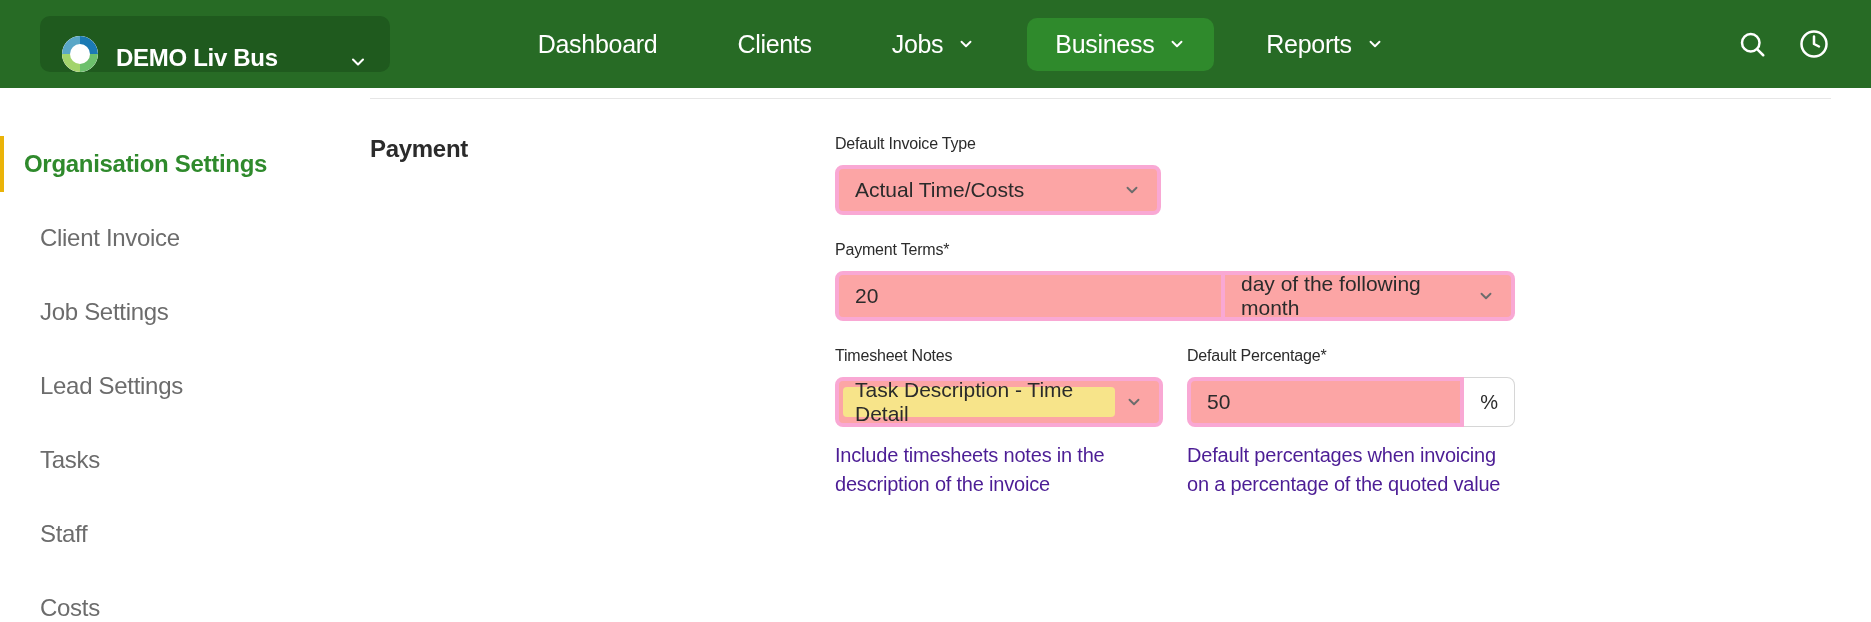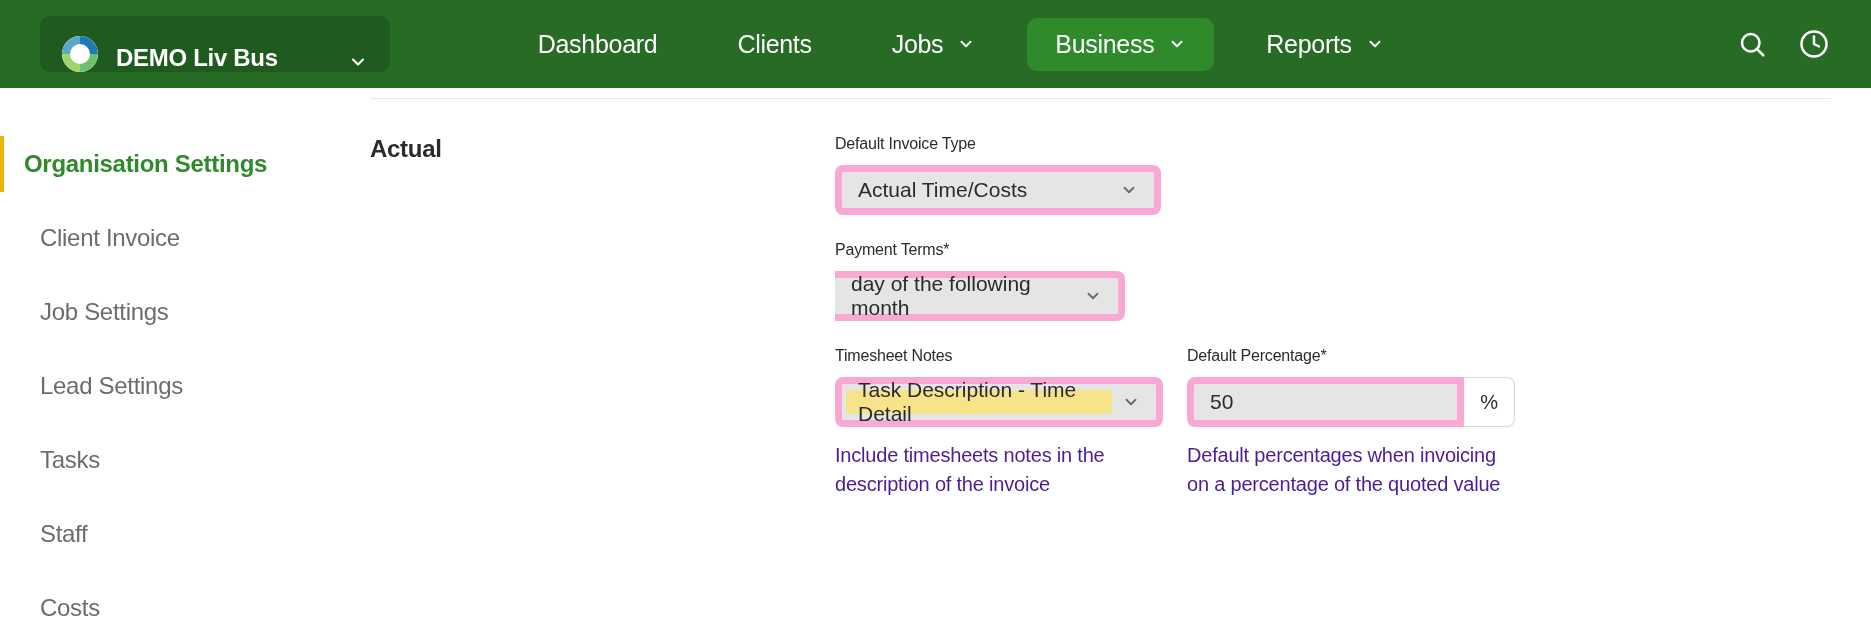--- a/index.html
+++ b/index.html
@@ -23,21 +23,21 @@
   .sidebar { width:370px; padding-top:38px; }
   .side-item { font-size:24px; color:#6c6c6c; padding:14px 0 14px 40px; cursor:pointer; margin-bottom:18px; letter-spacing:-0.3px; font-weight:500;}
   .side-item.active { color:#2f8a2c; font-weight:700; border-left:4px solid #eab308; padding-left:20px; }
   .main { flex:1; padding:0 40px 0 0; }
   .hr { border:none; border-top:1px solid #e6e6e6; margin-bottom:36px; }
   .section-row { display:flex; }
   .section-label { width:465px; font-size:24px; font-weight:600; color:#2b2b2b; padding-top:0; letter-spacing:-0.3px;}
   .form-area { flex:1; max-width:680px; }
   .field-label { font-size:16px; color:#2b2b2b; margin-bottom:12px; letter-spacing:-0.2px;}
   .req::after { content:"*"; color:#2b2b2b; }
-  .select, .text-input { height:50px; border:7px solid #f9a8d4; border-radius:8px; background:#e5e5e5; display:flex; align-items:center; padding:16px 16px; font-size:21px; color:#2b2b2b; }
+  .select, .text-input { height:50px; border:4px solid #f9a8d4; border-radius:8px; background:#fca5a5; display:flex; align-items:center; padding:16px 16px; font-size:21px; color:#2b2b2b; }
   .select { justify-content:space-between; cursor:pointer; }
   .select .chev { color:#6c6c6c; }
   .row { display:flex; gap:24px; }
   .col { flex:1; }
   .helper { font-size:20px; color:#4c1d95; margin-top:14px; line-height:1.45; letter-spacing:-0.2px;}
   .field-block { margin-bottom:26px; }
   .input-group { display:flex; }
   .input-group .text-input { border-top-right-radius:0; border-bottom-right-radius:0; flex:1; }
   .input-addon { height:50px; border:1px solid #d6d6d6; border-left:none; border-top-right-radius:8px; border-bottom-right-radius:8px; display:flex; align-items:center; padding:0 16px; font-size:20px; color:#2b2b2b; }
   .pt-group { display:flex; }
@@ -118,39 +118,42 @@
     <div class="side-item">Job Settings</div>
     <div class="side-item">Lead Settings</div>
     <div class="side-item">Tasks</div>
     <div class="side-item">Staff</div>
     <div class="side-item">Costs</div>
   </div>
 
   <div class="main">
     <hr class="hr">
     <div class="section-row">
-      <div class="section-label">Actual</div>
+      <div class="section-label">Payment</div>
 
       <div class="form-area">
 
         <div class="field-block">
           <div class="field-label">Default Invoice Type</div>
           <div class="select" style="width:326px">
             <span>Actual Time/Costs</span>
             <span class="chev">
               <svg width="18" height="18" viewBox="0 0 24 24" fill="none" stroke="#6c6c6c" stroke-width="2.5" stroke-linecap="round" stroke-linejoin="round">
                   <polyline points="6 9 12 15 18 9"></polyline>
                 </svg>
             </span>
           </div>
         </div>
 
         <div class="field-block">
           <div class="field-label req">Payment Terms</div>
           <div class="pt-group">
+            <div class="text-input">
+              <span>20</span>
+            </div>
             <div class="select">
               <span>day of the following month</span>
               <span class="chev">
                 <svg width="18" height="18" viewBox="0 0 24 24" fill="none" stroke="#6c6c6c" stroke-width="2.5" stroke-linecap="round" stroke-linejoin="round">
                     <polyline points="6 9 12 15 18 9"></polyline>
                   </svg>
               </span>
             </div>
           </div>
         </div>

